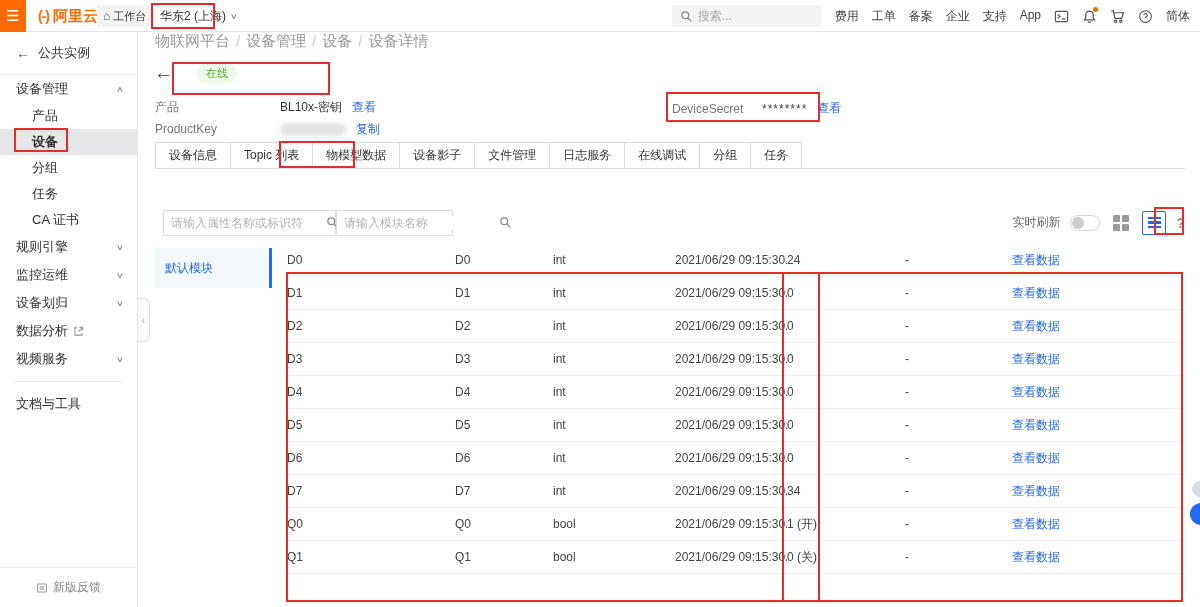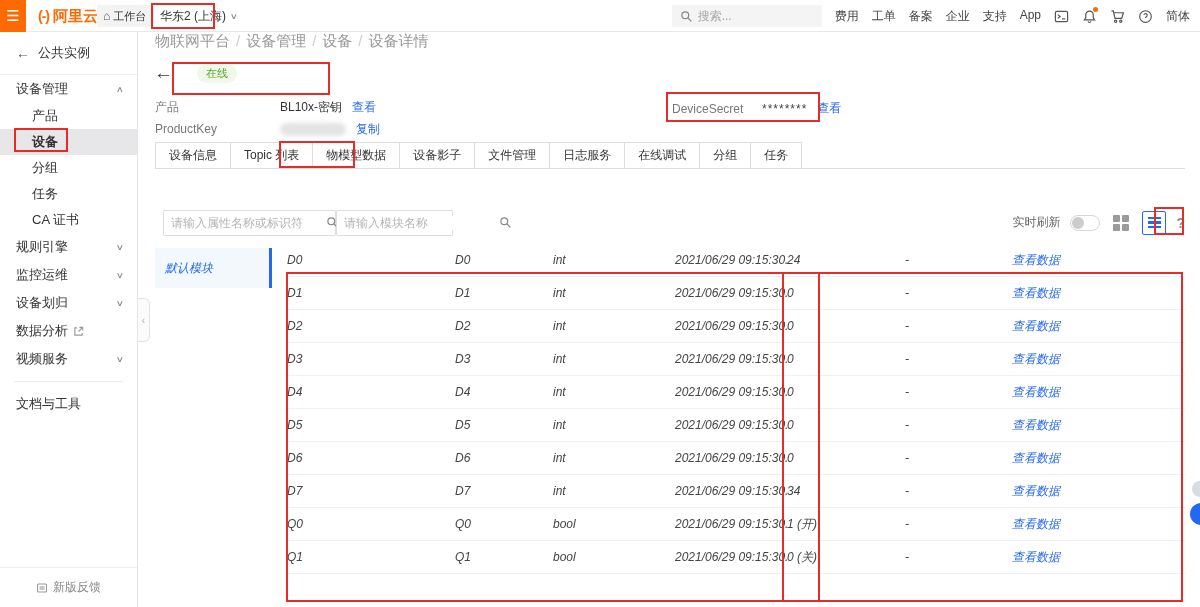--- a/index.html
+++ b/index.html
@@ -96,21 +96,21 @@
             position:relative; cursor:pointer; }
   .toggle-knob { position:absolute; left:1px; top:1px; width:12px; height:12px; border-radius:50%; background:#ccc; }
   .grid-btn { width:22px; height:22px; display:grid; grid-template-columns:7px 7px; grid-template-rows:7px 7px;
               gap:2px; align-content:center; justify-content:center; cursor:pointer; }
   .grid-btn i { background:#9b9b9b; border-radius:1px; }
   .list-btn { width:24px; height:24px; border:1px solid #2468f2; border-radius:2px; background:#fff;
               display:flex; flex-direction:column; justify-content:center; align-items:center; gap:2px; cursor:pointer; }
   .list-btn i { width:13px; height:2.5px; background:#2468f2; }
   .help-q { color:#8a8a8a; font-size:14px; font-weight:bold; cursor:pointer; }
 
-  .content-row { position:absolute; left:17px; right:15px; top:211px; bottom:0; display:flex;font-style:italic; }
+  .content-row { position:absolute; left:17px; right:15px; top:211px; bottom:0; display:flex; }
   .module-panel { width:117px; flex:none; }
   .module-item { margin-top:5px; height:40px; display:flex; align-items:center; padding-left:10px;
                  background:#f3f8fd; color:#2468f2; border-right:3px solid #2468f2; cursor:pointer; }
   .table { flex:1; margin-left:13px; }
   .thead { margin-top:2px; height:26px; background:#f4f5f8; display:flex; align-items:center; color:#555; }
   .tbody { margin-top:1px; }
   .trow { height:33px; display:flex; align-items:center; border-bottom:1px solid #efefef; color:#444; }
   .tcell { flex:none; overflow:hidden; white-space:nowrap; padding-right:6px; }
   .c0 { width:170px; padding-left:2px; }
   .c1 { width:98px; }

